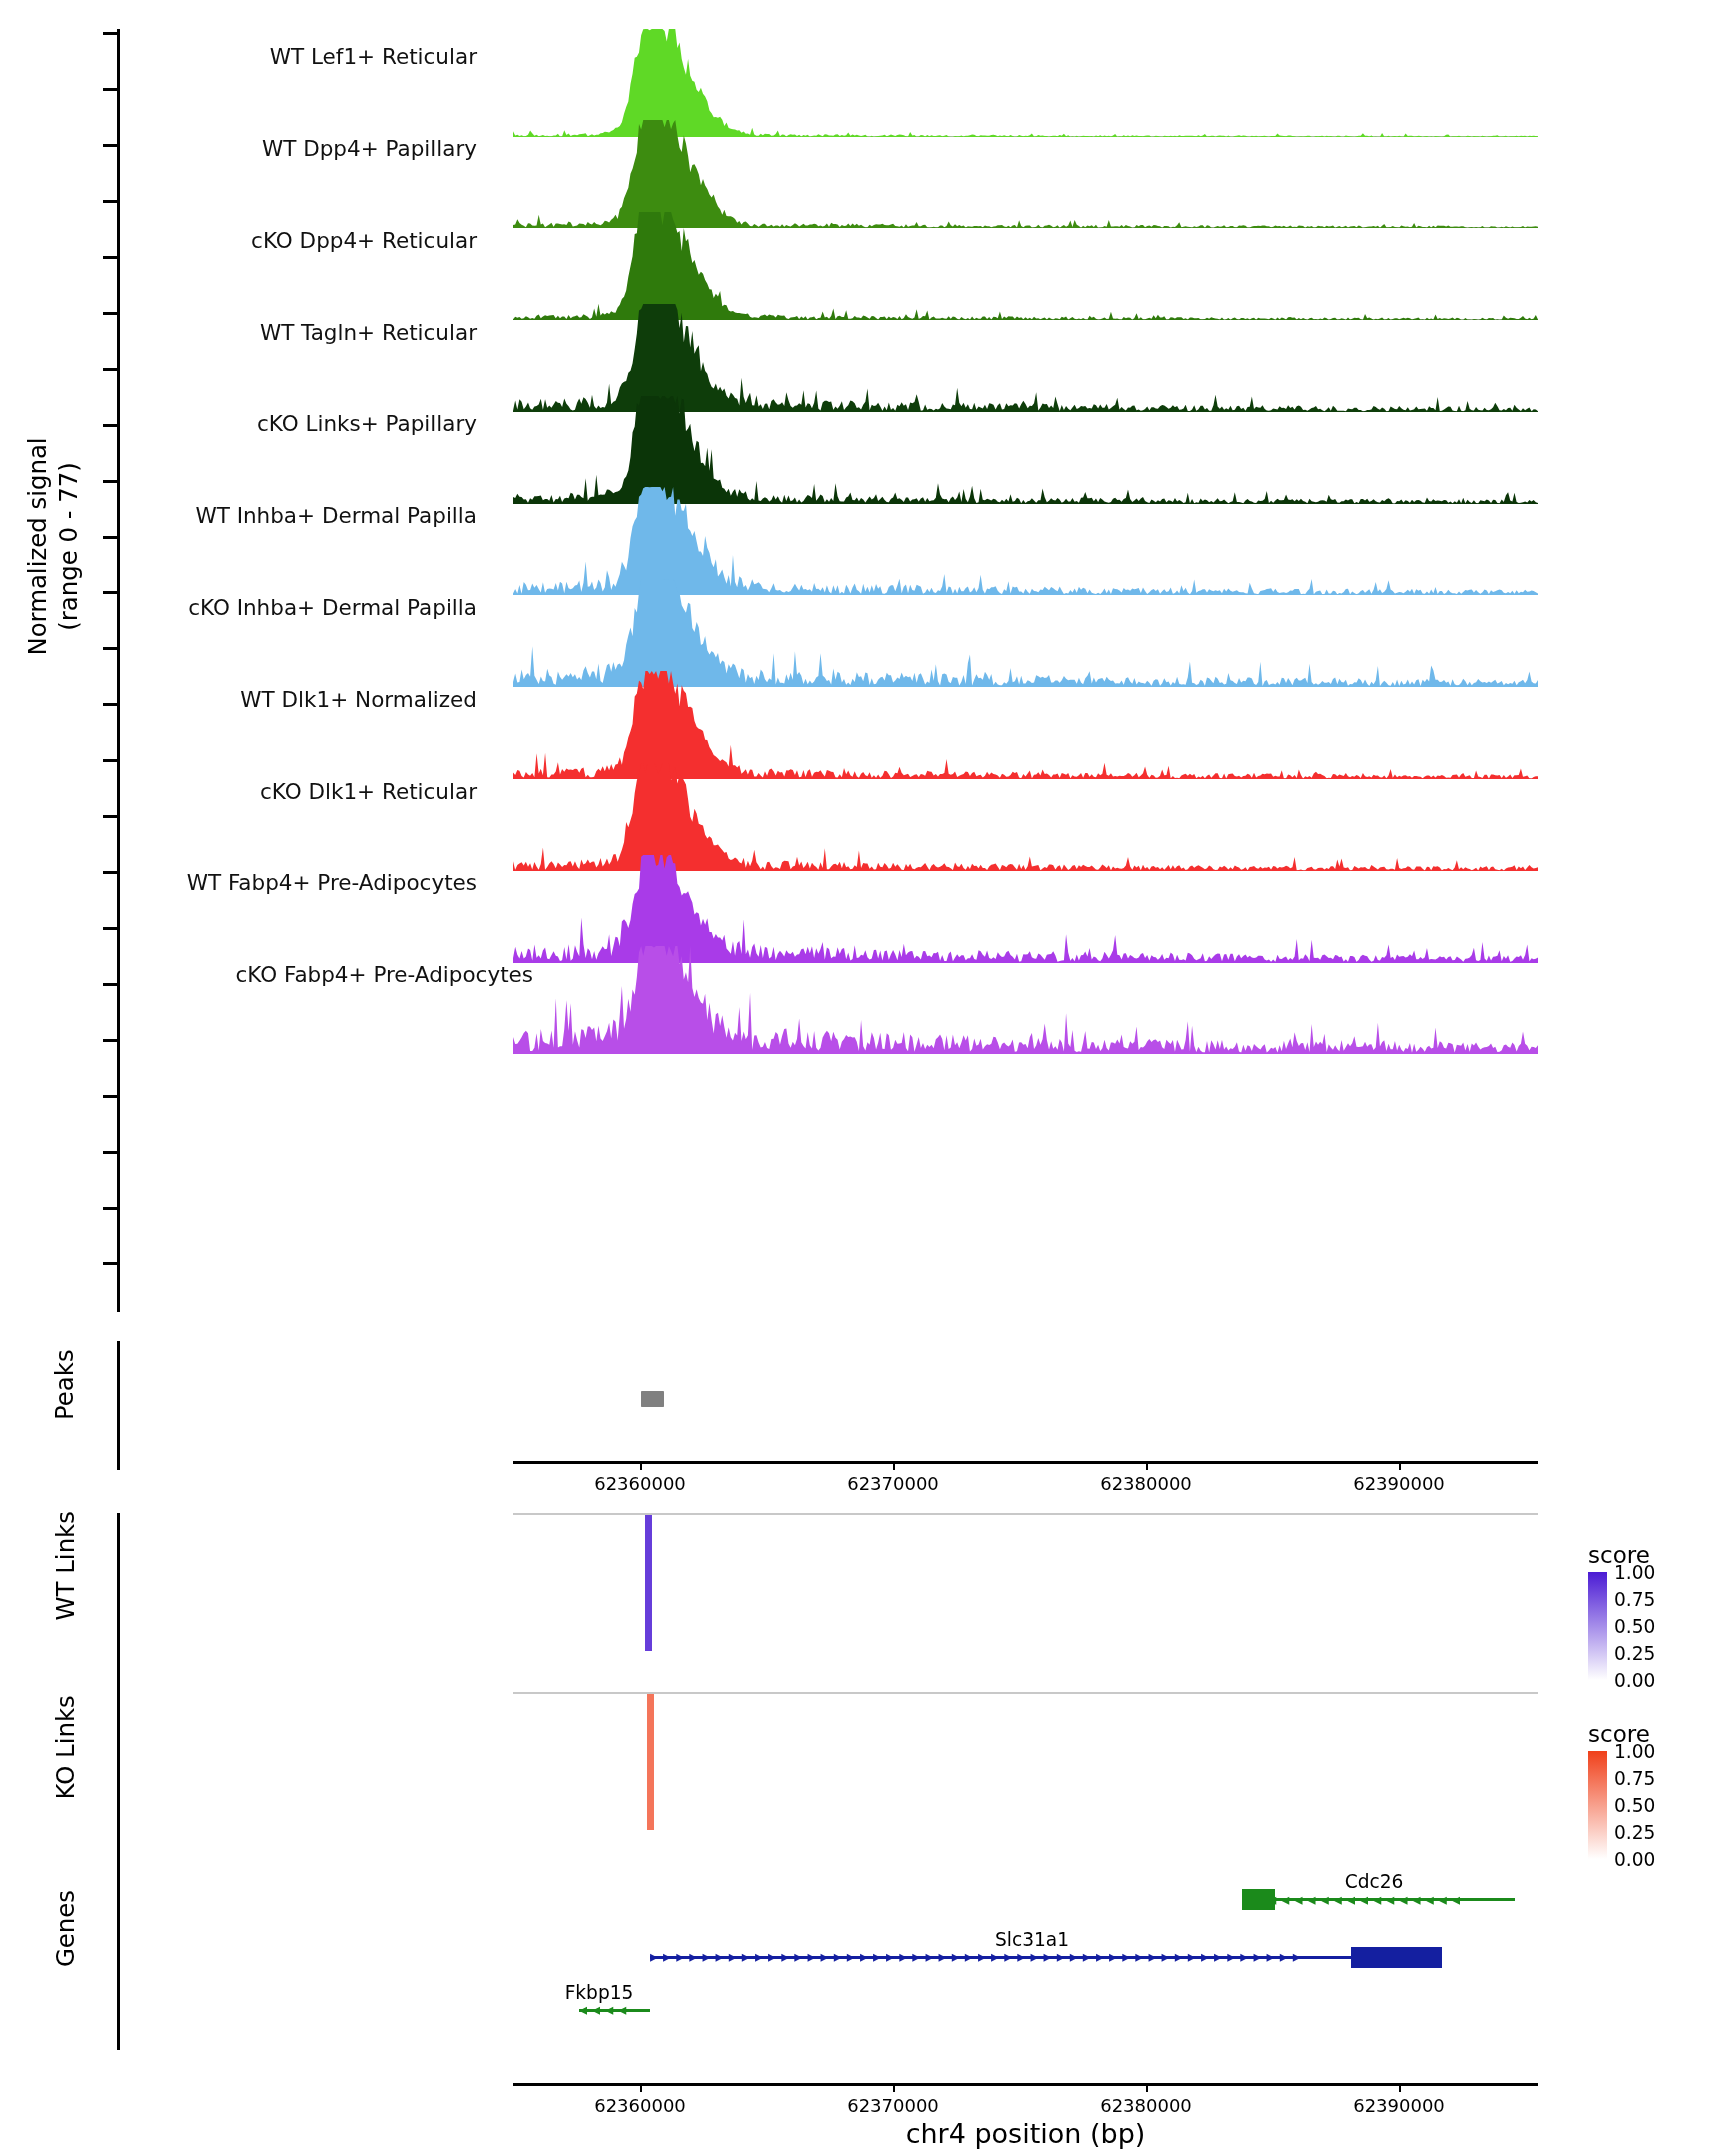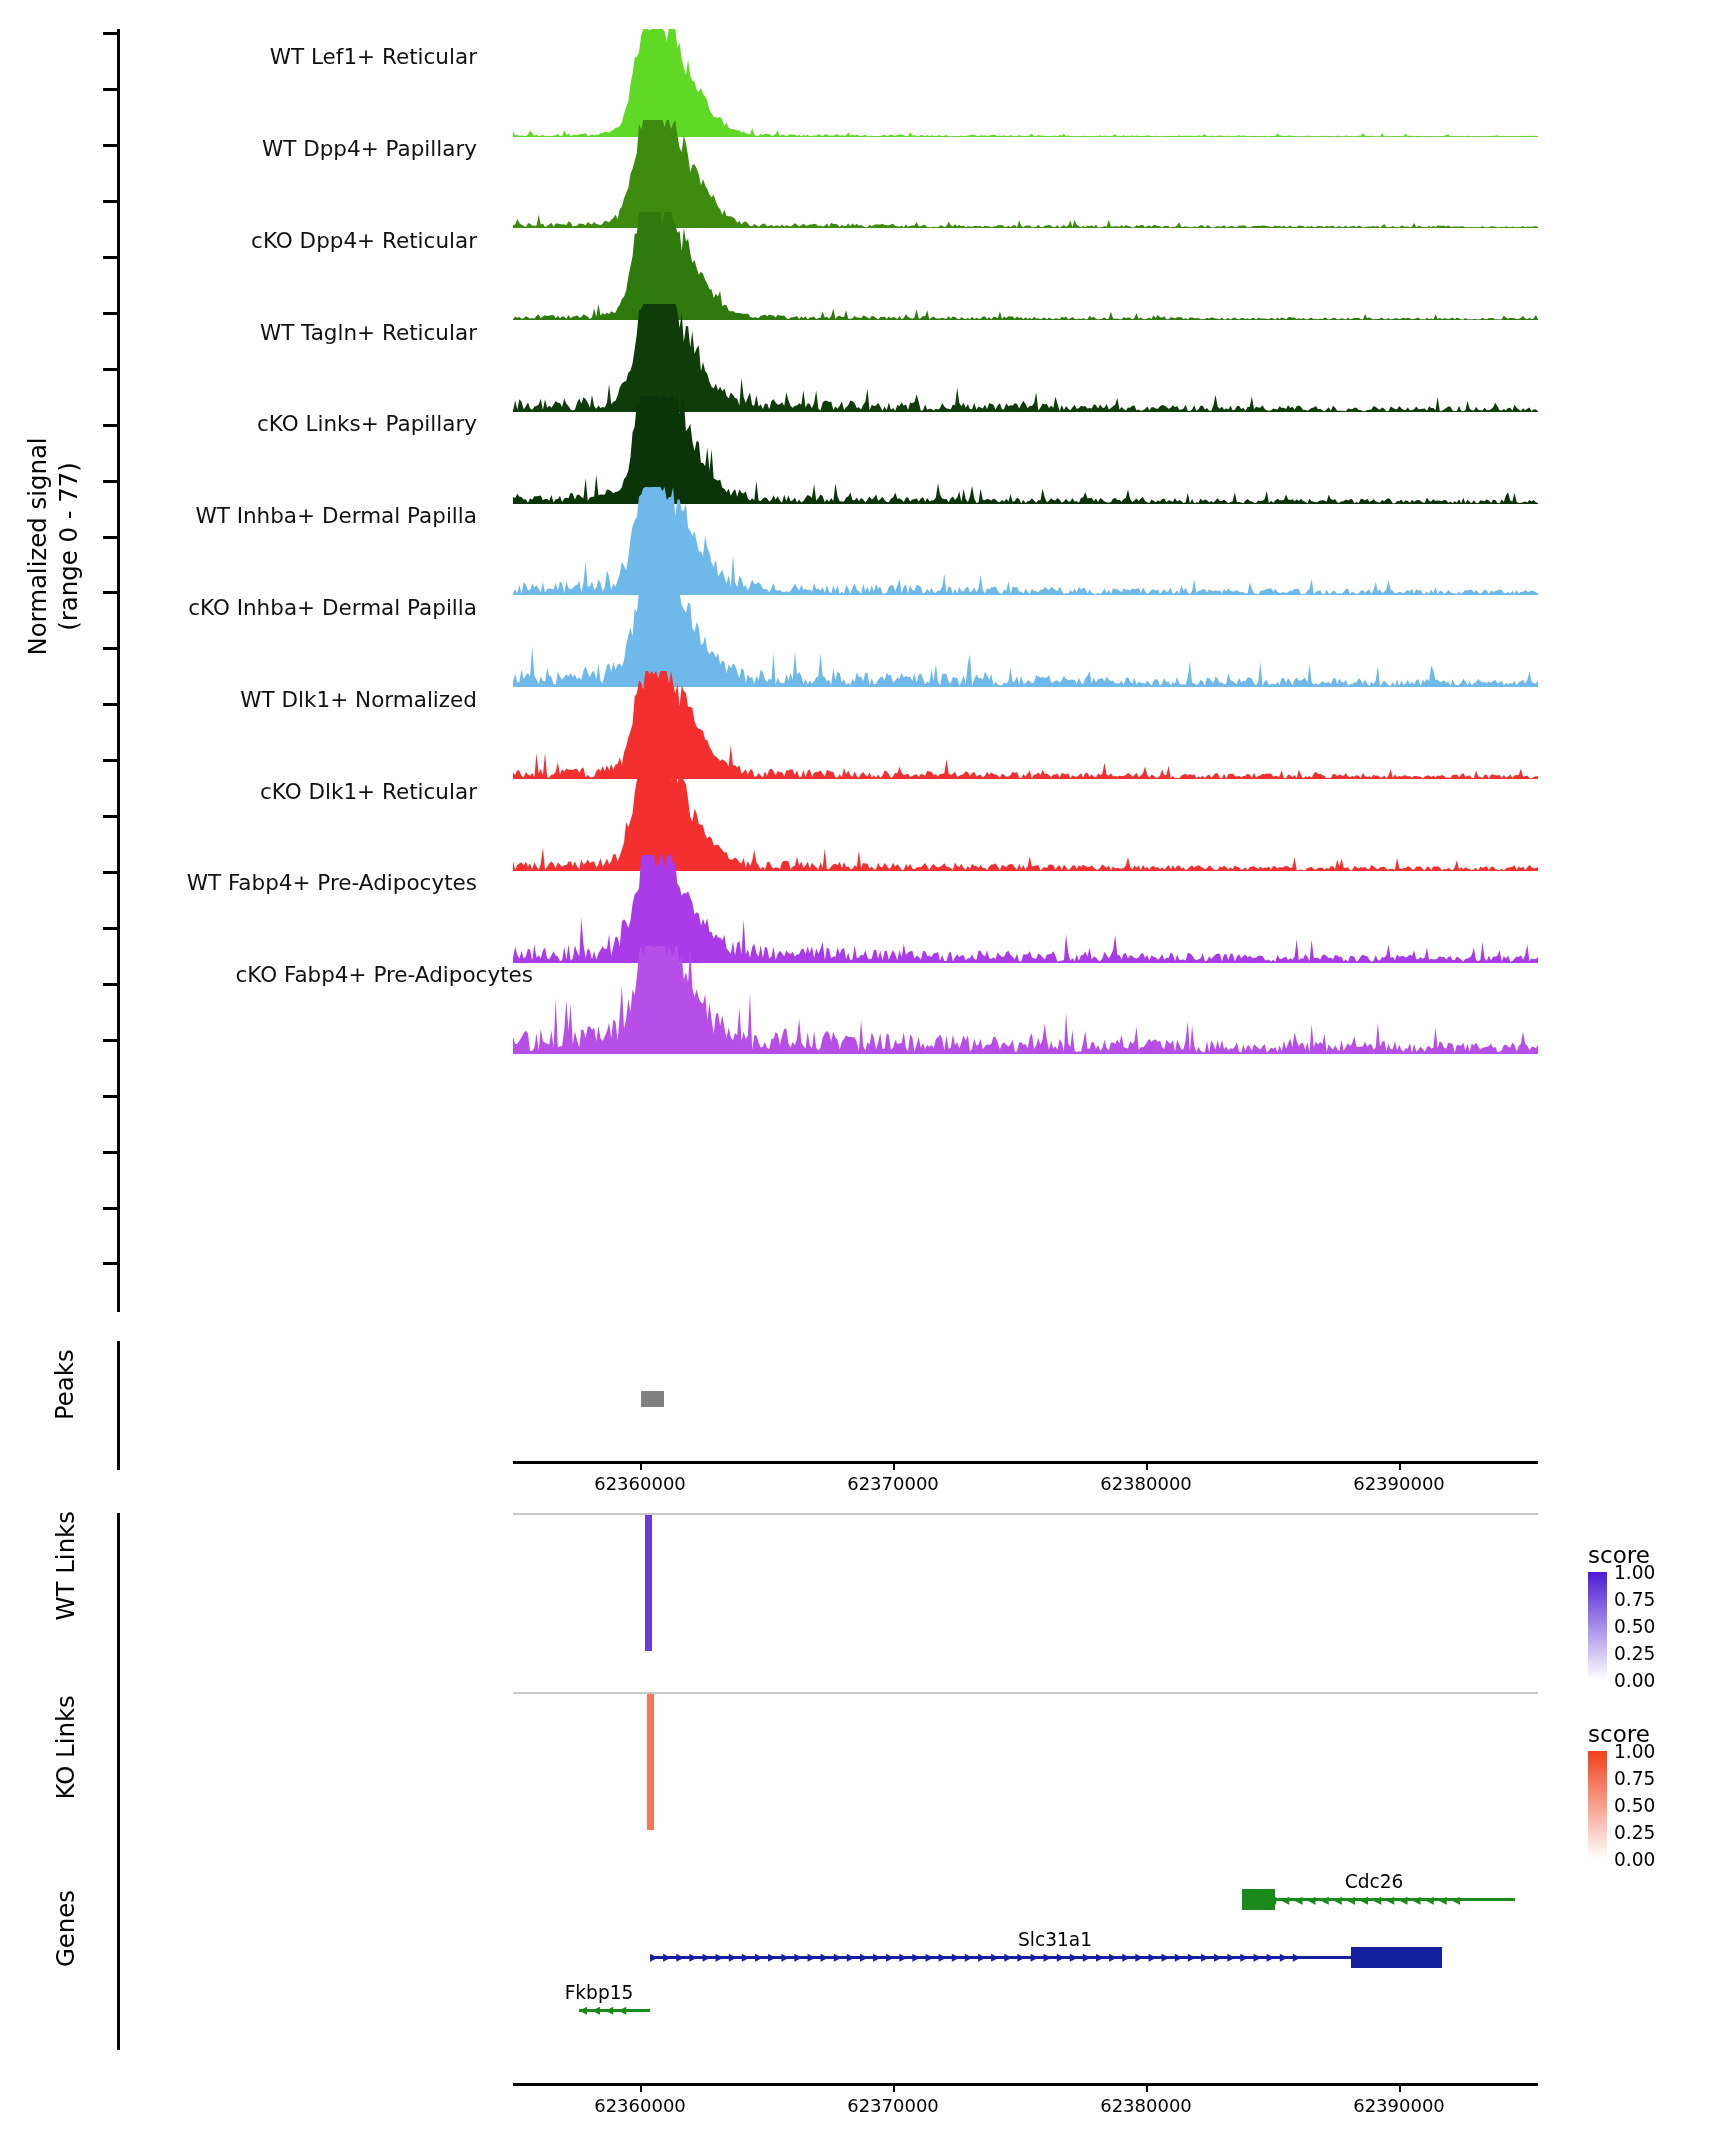--- a/index.html
+++ b/index.html
@@ -251,35 +251,36 @@
         <div class="gene-row" style="top: 14.3px;">
           <div class="gene-line" style="left: 729px; width: 273px; background: rgb(27, 138, 27);"></div>
           <div class="arrows" style="left: 729px; width: 273px; color: rgb(27, 138, 27);">◂ ◂ ◂ ◂ ◂ ◂ ◂ ◂ ◂ ◂ ◂ ◂ ◂ ◂ ◂ ◂ ◂</div>
           <div class="gene-exon" style="left: 729px; width: 33px; background: rgb(27, 138, 27);"></div>
           <div class="gene-name" style="left: 861px; top: -14.3px;">Cdc26</div>
         </div>
         <div class="gene-row" style="top: 72px;">
           <div class="gene-line" style="left: 137px; width: 792px; background: rgb(20, 31, 160);"></div>
           <div class="arrows" style="left: 137px; width: 792px; color: rgb(20, 31, 160);">▸ ▸ ▸ ▸ ▸ ▸ ▸ ▸ ▸ ▸ ▸ ▸ ▸ ▸ ▸ ▸ ▸ ▸ ▸ ▸ ▸ ▸ ▸ ▸ ▸ ▸ ▸ ▸ ▸ ▸ ▸ ▸ ▸ ▸ ▸ ▸ ▸ ▸ ▸ ▸ ▸ ▸ ▸ ▸ ▸ ▸ ▸ ▸ ▸ ▸</div>
           <div class="gene-exon" style="left: 838px; width: 91px; background: rgb(20, 31, 160);"></div>
-          <div class="gene-name" style="left: 542px; top: -14.3px;">Slc31a1</div>
+          <div class="gene-name" style="left: 519px; top: -14.3px;">Slc31a1</div>
         </div>
         <div class="gene-row" style="top: 125px;">
           <div class="gene-line" style="left: 66px; width: 71px; background: rgb(27, 138, 27);"></div>
           <div class="arrows" style="left: 66px; width: 71px; color: rgb(27, 138, 27);">◂ ◂ ◂ ◂</div>
           <div class="gene-name" style="left: 86px; top: -14.3px;">Fkbp15</div>
         </div>
       </div>
   </div>
 
   <div class="xaxis" id="xaxis-bottom">
       <div class="line"></div>
       <div class="xt" style="left: 127px;"></div>
       <div class="xl" style="left: 127px;">62360000</div>
       <div class="xt" style="left: 380px;"></div>
       <div class="xl" style="left: 380px;">62370000</div>
       <div class="xt" style="left: 633px;"></div>
       <div class="xl" style="left: 633px;">62380000</div>
       <div class="xt" style="left: 886px;"></div>
       <div class="xl" style="left: 886px;">62390000</div>
     </div>
+  <div id="xtitle">chr4 position (bp)</div>
 </div>
 
 
 </body></html>

